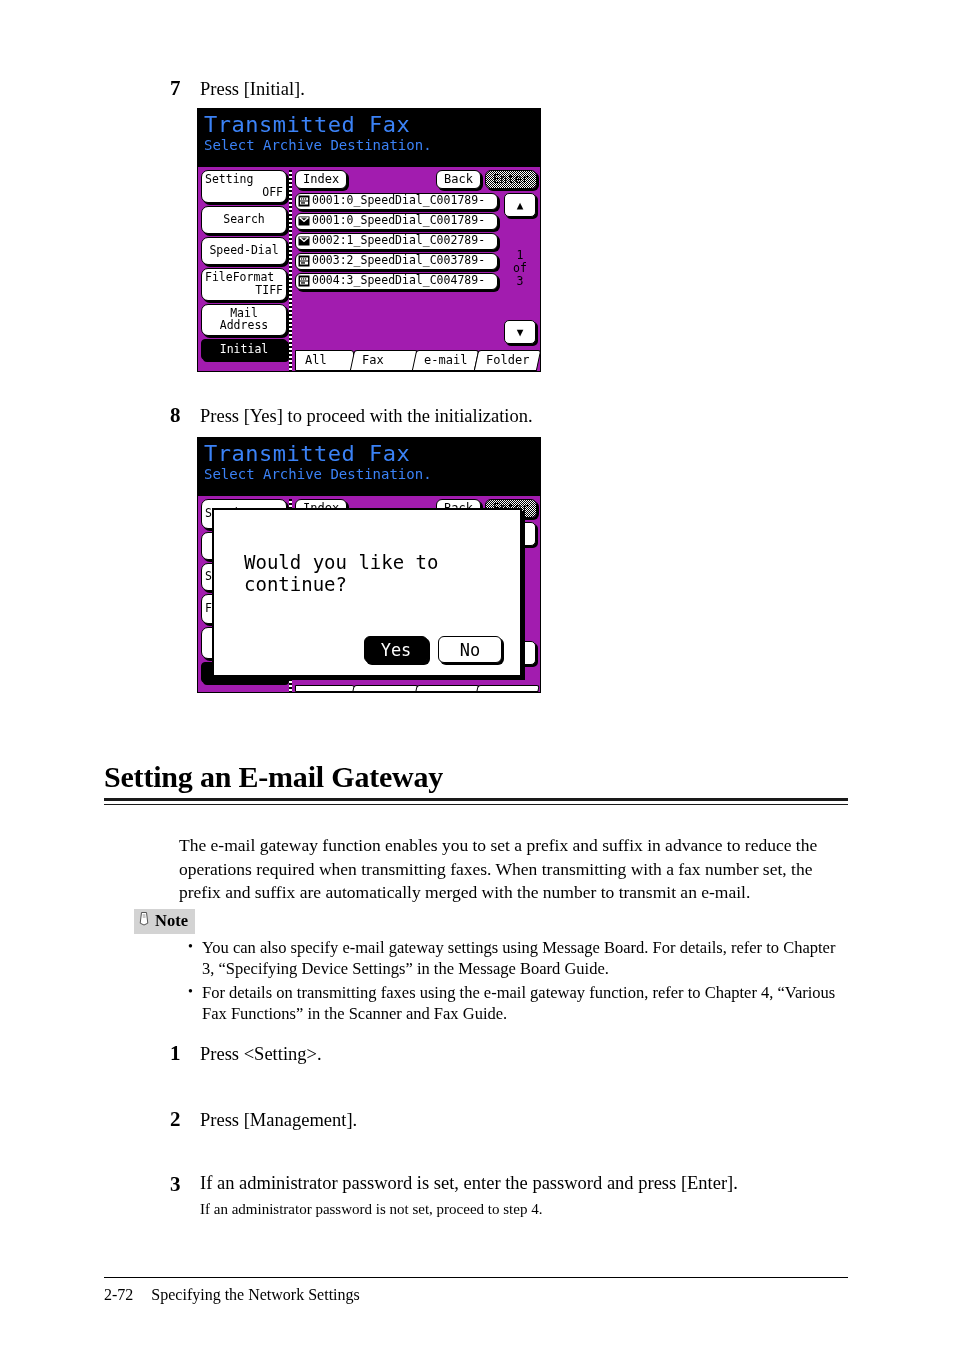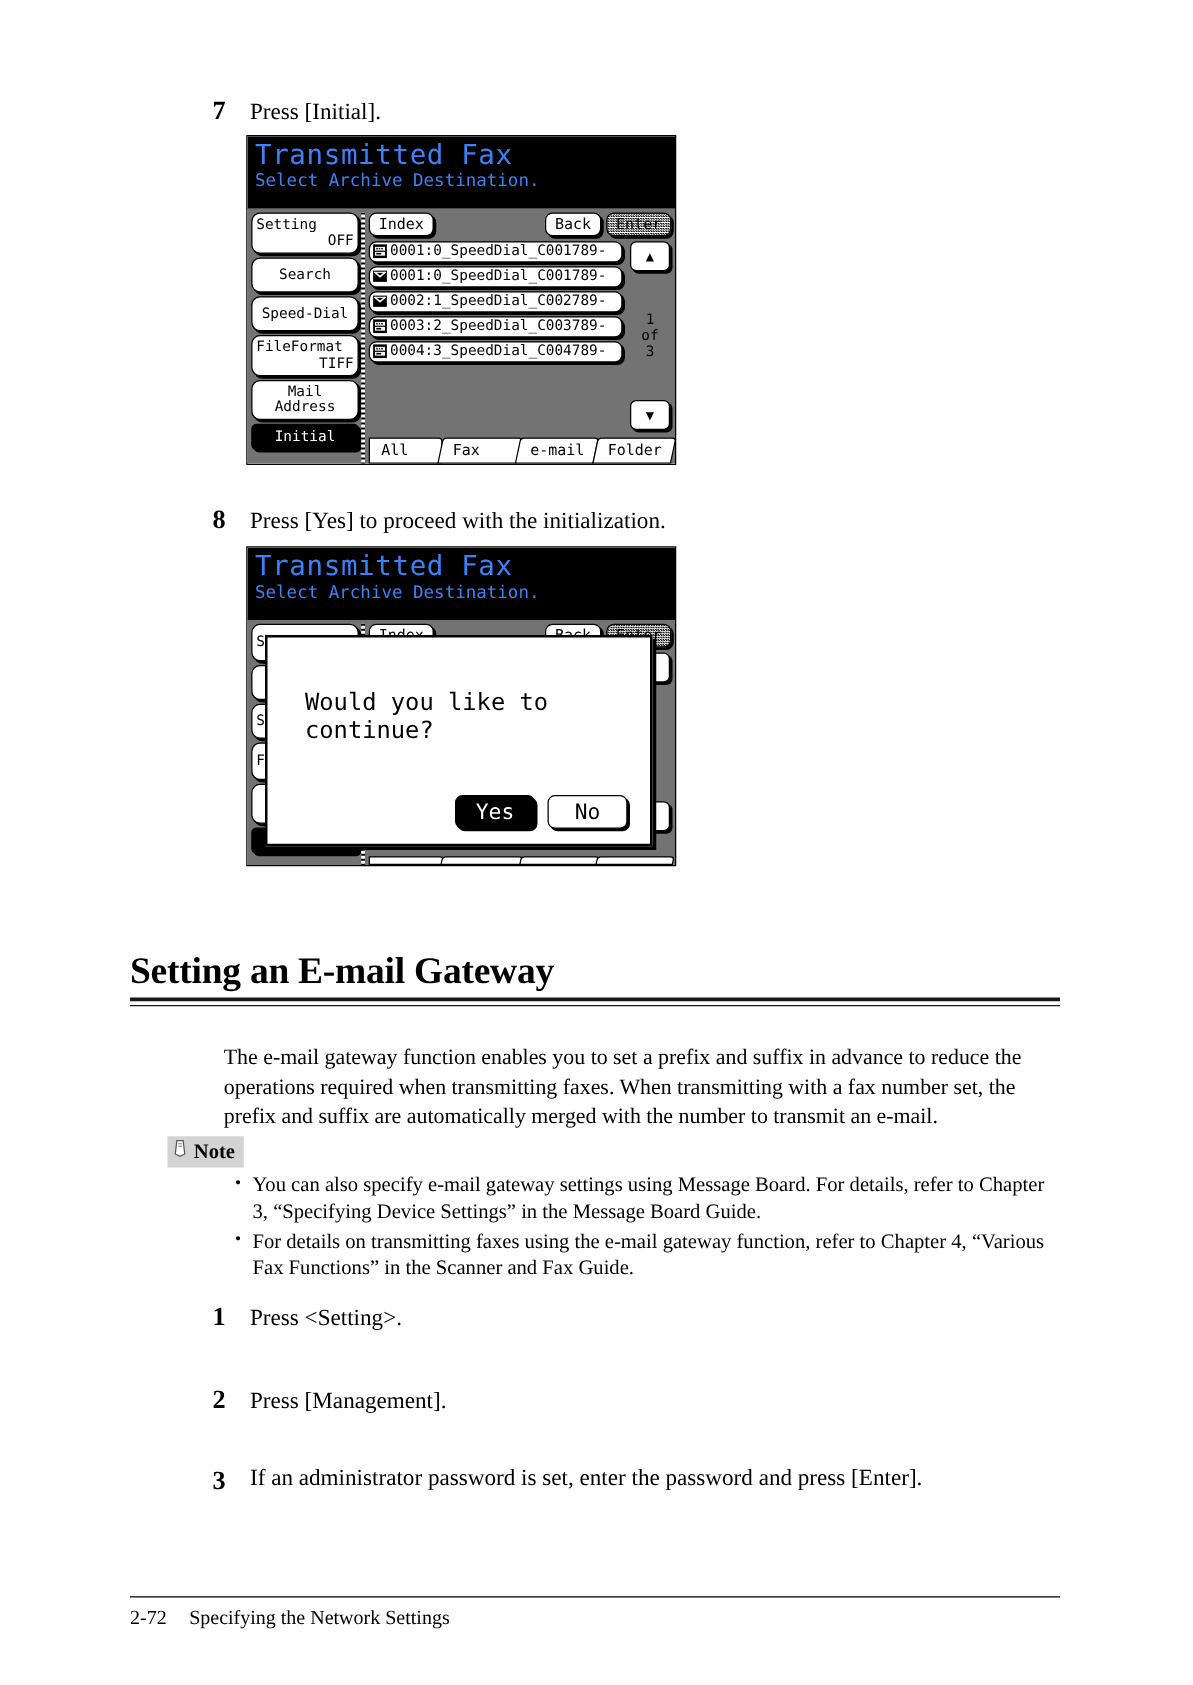--- a/index.html
+++ b/index.html
@@ -63,21 +63,21 @@
   }
   .lcd-subtitle {
     font-size: 14px;
     line-height: 1.15;
     margin-top: 1px;
     white-space: nowrap;
   }
   .lcd-body {
     position: relative;
     display: flex;
-    background: #737373;
+    background: #a21caf;
     padding: 3px 3px 0 3px;
     box-sizing: border-box;
   }
 
   
   .lcd-side {
     width: 86px;
     flex: 0 0 86px;
     display: flex;
     flex-direction: column;
@@ -609,20 +609,21 @@
 
 <div class="step-row" style="left:170px; top:1107px;">
   <div class="step-num">2</div>
   <div class="step-text">Press [Management].</div>
 </div>
 
 <div class="step-row" style="left:170px; top:1172px; width:700px; align-items:flex-start;">
   <div class="step-num">3</div>
   <div>
     <div class="step-text">If an administrator password is set, enter the password and press [Enter].</div>
+    <div class="step-sub">If an administrator password is not set, proceed to step 4.</div>
   </div>
 </div>
 
 <div class="footer-rule" style="left:104px; top:1277px; width:744px;"></div>
 <div class="footer-text" style="left:104px; top:1286px;">
   <span>2-72</span>
   <span>Specifying the Network Settings</span>
 </div>
 
 </body></html>

